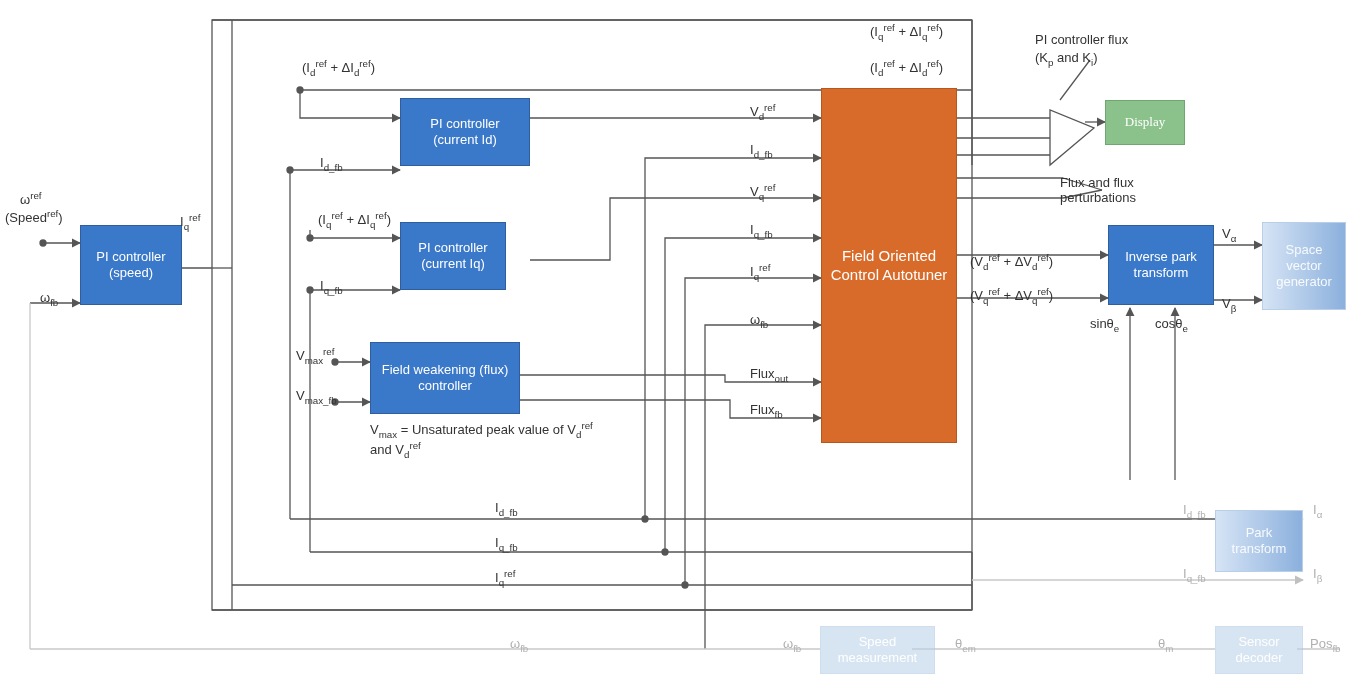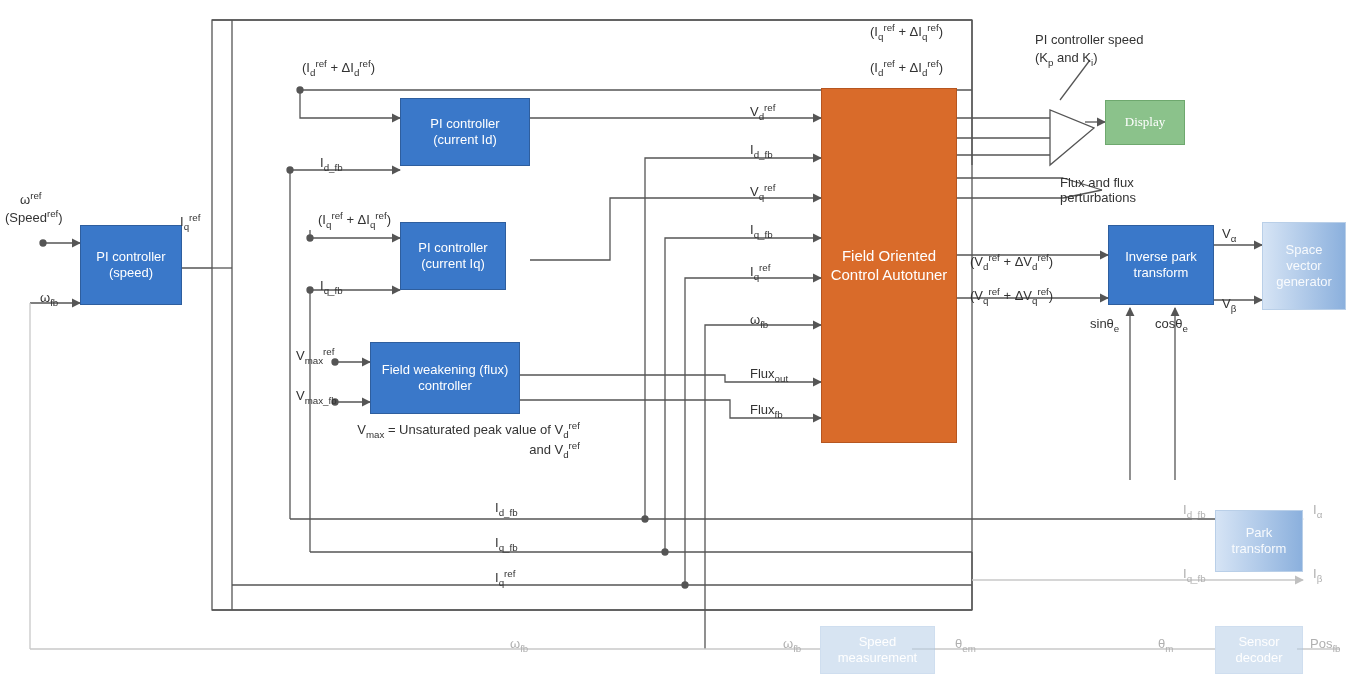--- a/index.html
+++ b/index.html
@@ -211,35 +211,35 @@
 <div class="label" style="left:40px;top:290px">ω<sub>fb</sub></div>
 <div class="label" style="left:180px;top:212px">I<sub>q</sub><sup>ref</sup></div>
 
 <div class="label" style="left:302px;top:58px">(I<sub>d</sub><sup>ref</sup> + ΔI<sub>d</sub><sup>ref</sup>)</div>
 <div class="label" style="left:320px;top:155px">I<sub>d_fb</sub></div>
 <div class="label" style="left:318px;top:210px">(I<sub>q</sub><sup>ref</sup> + ΔI<sub>q</sub><sup>ref</sup>)</div>
 <div class="label" style="left:320px;top:278px">I<sub>q_fb</sub></div>
 
 <div class="label" style="left:296px;top:346px">V<sub>max</sub><sup>ref</sup></div>
 <div class="label" style="left:296px;top:388px">V<sub>max_fb</sub></div>
-<div class="label" style="left:350px;top:420px;white-space:normal;width:230px;text-align:right">V<sub>max</sub> = Unsaturated peak value of V<sub>d</sub><sup>ref</sup> and V<sub>d</sub><sup>ref</sup></div>
+<div class="label" style="left:370px;top:420px;white-space:normal;width:230px;text-align:left">V<sub>max</sub> = Unsaturated peak value of V<sub>d</sub><sup>ref</sup> and V<sub>d</sub><sup>ref</sup></div>
 
 <div class="label" style="left:750px;top:102px">V<sub>d</sub><sup>ref</sup></div>
 <div class="label" style="left:750px;top:142px">I<sub>d_fb</sub></div>
 <div class="label" style="left:750px;top:182px">V<sub>q</sub><sup>ref</sup></div>
 <div class="label" style="left:750px;top:222px">I<sub>q_fb</sub></div>
 <div class="label" style="left:750px;top:262px">I<sub>q</sub><sup>ref</sup></div>
 <div class="label" style="left:750px;top:312px">ω<sub>fb</sub></div>
 <div class="label" style="left:750px;top:366px">Flux<sub>out</sub></div>
 <div class="label" style="left:750px;top:402px">Flux<sub>fb</sub></div>
 
 <div class="label" style="left:870px;top:22px">(I<sub>q</sub><sup>ref</sup> + ΔI<sub>q</sub><sup>ref</sup>)</div>
 <div class="label" style="left:870px;top:58px">(I<sub>d</sub><sup>ref</sup> + ΔI<sub>d</sub><sup>ref</sup>)</div>
 
-<div class="label" style="left:1035px;top:32px">PI controller speed</div>
+<div class="label" style="left:1035px;top:32px">PI controller flux</div>
 <div class="label" style="left:1035px;top:50px">(K<sub>p</sub> and K<sub>i</sub>)</div>
 <div class="label" style="left:1060px;top:175px;white-space:normal;width:120px">Flux and flux perturbations</div>
 
 <div class="label" style="left:970px;top:252px">(V<sub>d</sub><sup>ref</sup> + ΔV<sub>d</sub><sup>ref</sup>)</div>
 <div class="label" style="left:970px;top:286px">(V<sub>q</sub><sup>ref</sup> + ΔV<sub>q</sub><sup>ref</sup>)</div>
 <div class="label" style="left:1090px;top:316px">sinθ<sub>e</sub></div>
 <div class="label" style="left:1155px;top:316px">cosθ<sub>e</sub></div>
 <div class="label" style="left:1222px;top:226px">V<sub>α</sub></div>
 <div class="label" style="left:1222px;top:296px">V<sub>β</sub></div>
 

